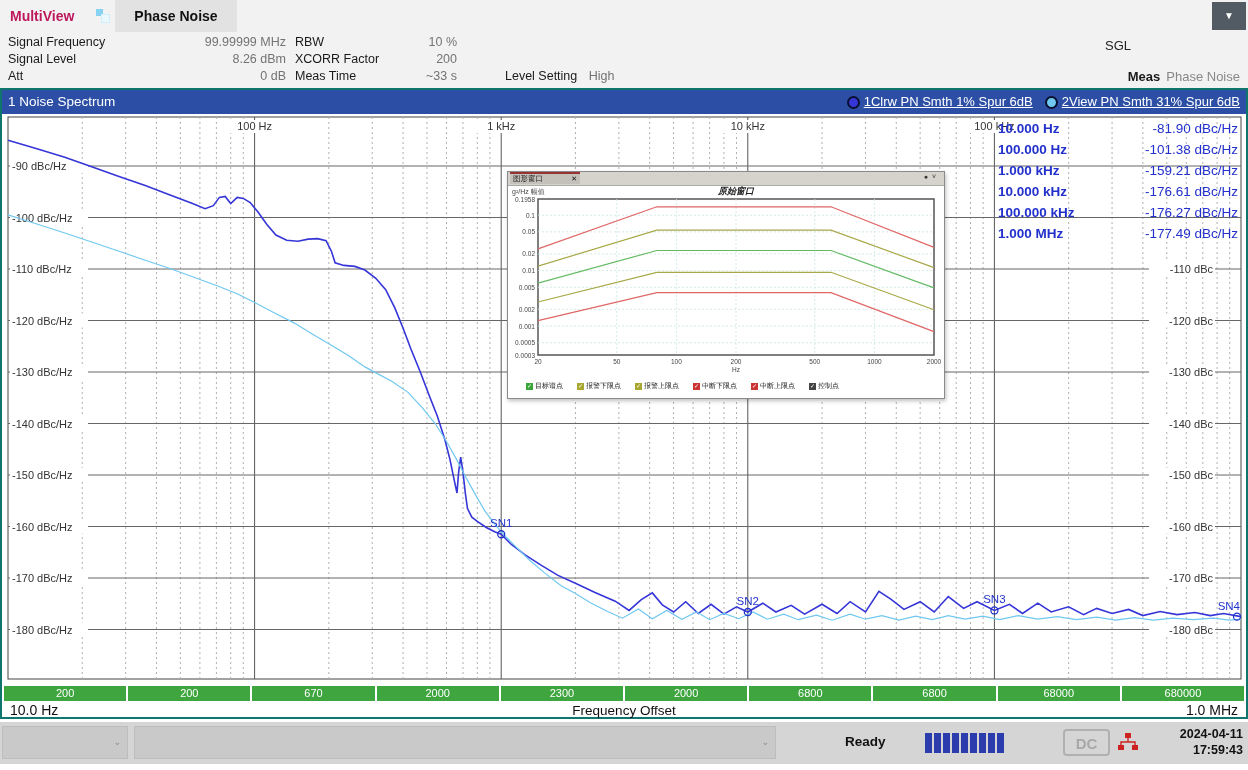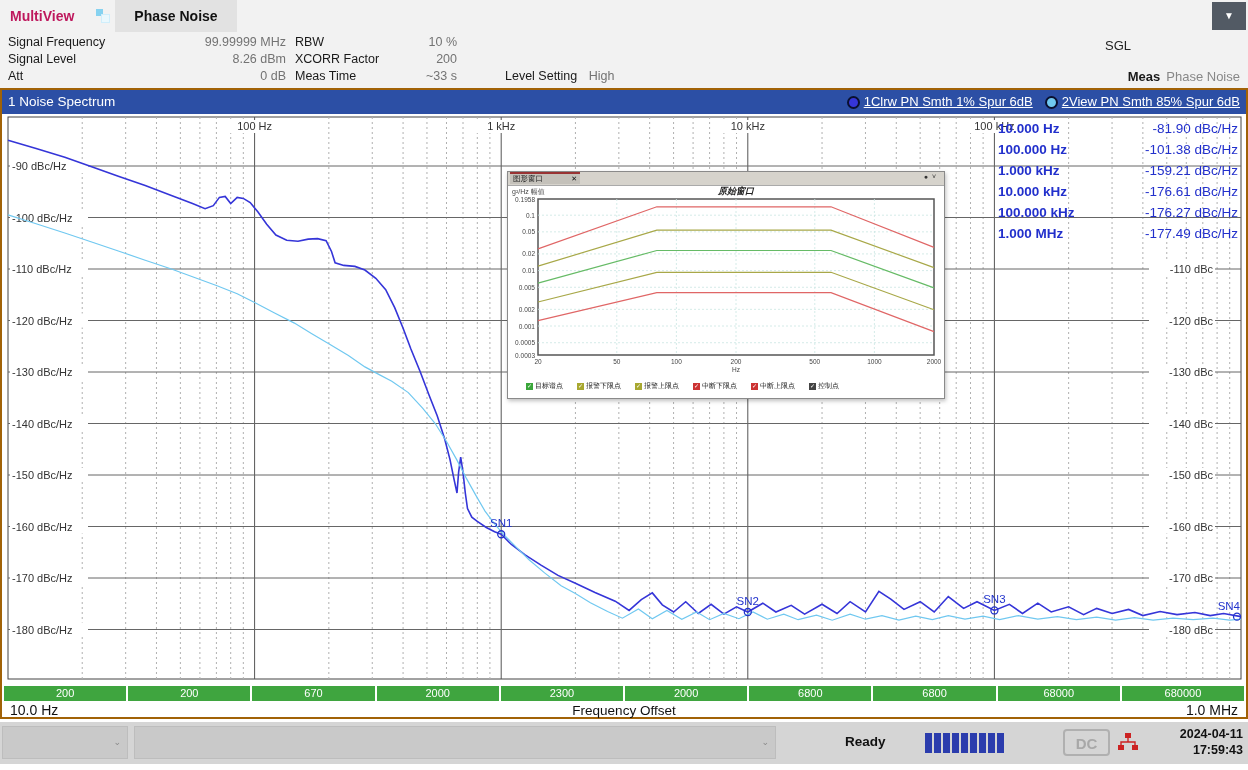--- a/index.html
+++ b/index.html
@@ -22,21 +22,21 @@
   .hlab{color:#1a1a1a;display:inline-block;}
   .hval{color:#737373;display:inline-block;text-align:right;}
   .c1 .hlab{width:152px;} .c1 .hval{width:126px;}
   .c2 .hlab{width:96px;}  .c2 .hval{width:66px;}
   .sgl{position:absolute;left:1105px;top:6px;color:#222;font-size:13px;}
   .meas{position:absolute;right:8px;top:37px;font-size:13px;color:#888;}
   .meas b{color:#1a1a1a;font-weight:bold;margin-right:6px;}
 
   
   .rwindow{position:absolute;top:88px;left:0;width:1248px;height:631px;
-    border:2px solid #a16207;box-sizing:border-box;background:#fff;}
+    border:2px solid #0f766e;box-sizing:border-box;background:#fff;}
   .titlebar{position:absolute;top:0;left:0;width:100%;height:24px;background:#2c4fa5;
     color:#fff;font-size:13.5px;line-height:24px;}
   .titlebar .wt{margin-left:6px;}
   .trace-legend{position:absolute;right:6px;top:0;height:24px;display:flex;gap:12px;align-items:center;}
   .trace-entry{display:flex;align-items:center;gap:4px;color:#fff;font-size:13px;white-space:nowrap;text-decoration:underline;}
   .bullet{width:9px;height:9px;border-radius:50%;border:2px solid #0a1030;display:inline-block;}
 
   .plot{position:absolute;top:24px;left:0;width:1244px;height:569px;background:#fff;}
   .plot svg{position:absolute;top:0;left:0;}
 
@@ -127,21 +127,21 @@
   <div class="rwindow">
     <div class="titlebar">
       <span class="wt">1 Noise Spectrum</span>
       <div class="trace-legend">
         <span class="trace-entry">
           <span class="bullet" id="bullet-0" style="background: rgb(53, 53, 216);"></span>
           <span>1Clrw PN Smth 1% Spur 6dB</span>
         </span>
         <span class="trace-entry">
           <span class="bullet" id="bullet-1" style="background: rgb(112, 200, 240);"></span>
-          <span>2View PN Smth 85% Spur 6dB</span>
+          <span>2View PN Smth 31% Spur 6dB</span>
         </span>
       </div>
     </div>
 
     <div class="plot">
       <svg id="main-chart" width="1244" height="569">
           <rect x="6" y="3" width="1233" height="562" fill="#fff" stroke="#444" stroke-width="1"></rect>
           <line x1="80.23399693073776" y1="3" x2="80.23399693073776" y2="565" stroke="#b0b0b0" stroke-width="1" stroke-dasharray="2,3"></line>
           <line x1="123.65810141386876" y1="3" x2="123.65810141386876" y2="565" stroke="#b0b0b0" stroke-width="1" stroke-dasharray="2,3"></line>
           <line x1="154.46799386147552" y1="3" x2="154.46799386147552" y2="565" stroke="#b0b0b0" stroke-width="1" stroke-dasharray="2,3"></line>

